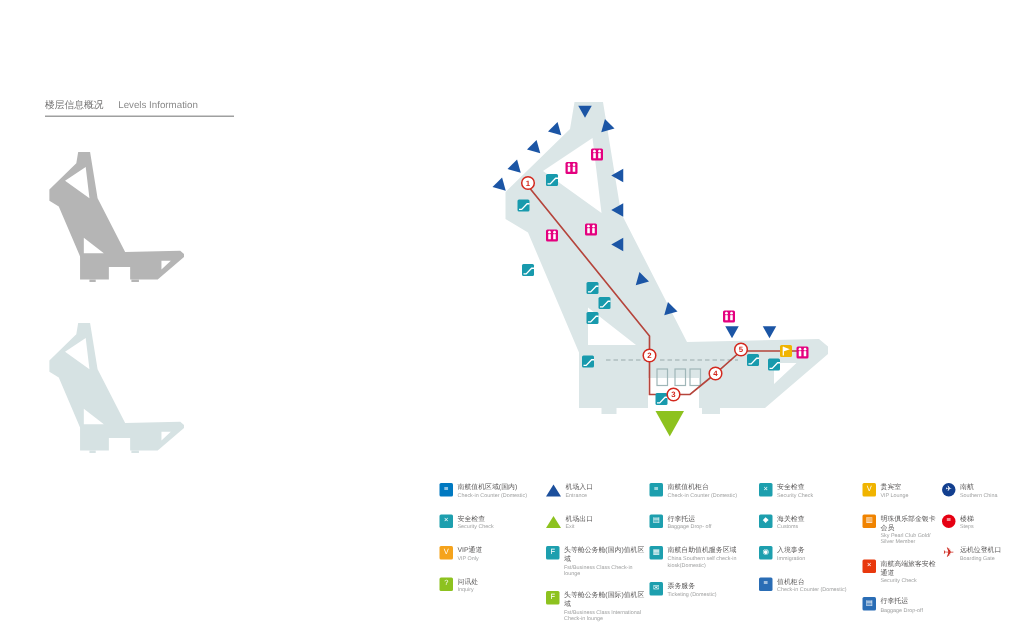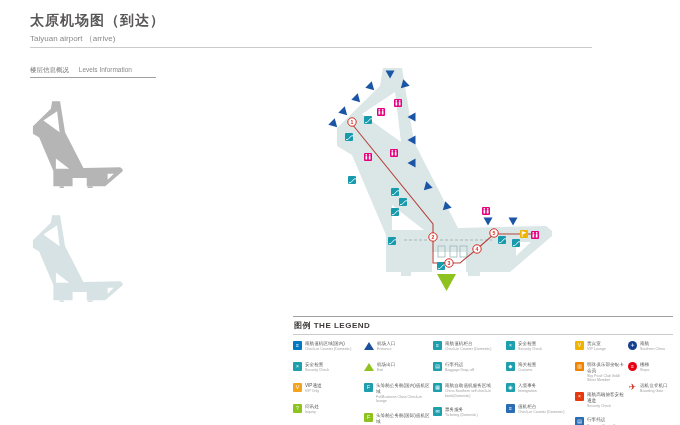--- a/index.html
+++ b/index.html
@@ -36,25 +36,20 @@
   .lic.plane{background:none!important;font-size:9px;border-radius:0;}
   .ltxt{flex:1 1 auto;}
   .ltxt .zh{font-size:4.6px;color:#595757;line-height:1.25;}
   .ltxt .en{font-size:3.6px;color:#9fa0a0;line-height:1.25;margin-top:.5px;}
 </style>
 </head>
 <body>
 
 <div class="page">
 
-  <div class="hdr">
-    <h1>太原机场图（到达）</h1>
-    <div class="sub">Taiyuan airport （arrive)</div>
-    <div class="rule"></div>
-  </div>
 
   <div class="levels">
     <div class="lab">
       <span class="zh">楼层信息概况</span>
       <span class="en">Levels Information</span>
     </div>
     <svg class="floor f1" width="96" height="90" viewBox="330 60 230 216" preserveAspectRatio="none">
       <use href="#gterm" xlink:href="#gterm" fill="#b5b5b5"></use>
     </svg>
     <svg class="floor f2" width="96" height="90" viewBox="330 60 230 216" preserveAspectRatio="none">
@@ -220,21 +215,20 @@
           </g>
           <g transform="translate(494,233)">
             <circle r="4.2" fill="#fff" stroke="#d3281e" stroke-width="1"></circle>
             <text y="1.9" text-anchor="middle" font-size="5.2" fill="#d3281e" font-family="&quot;Liberation Sans&quot;,&quot;DejaVu Sans&quot;,sans-serif" font-weight="bold">5</text>
           </g>
         </g>
     </svg>
   </div>
 
   <div class="legend">
-    <div class="ltitle">图例  THE LEGEND</div>
     <div class="lcols" id="legend-cols">
         <div class="lcol lcol0">
           <div class="litem">
             <span class="lic square" style="background: rgb(0, 121, 193);">≡</span>
             <div class="ltxt">
               <div class="zh">南航值机区域(国内)</div>
               <div class="en">Check-in Counter  (Domestic)</div>
             </div>
           </div>
           <div class="litem">

